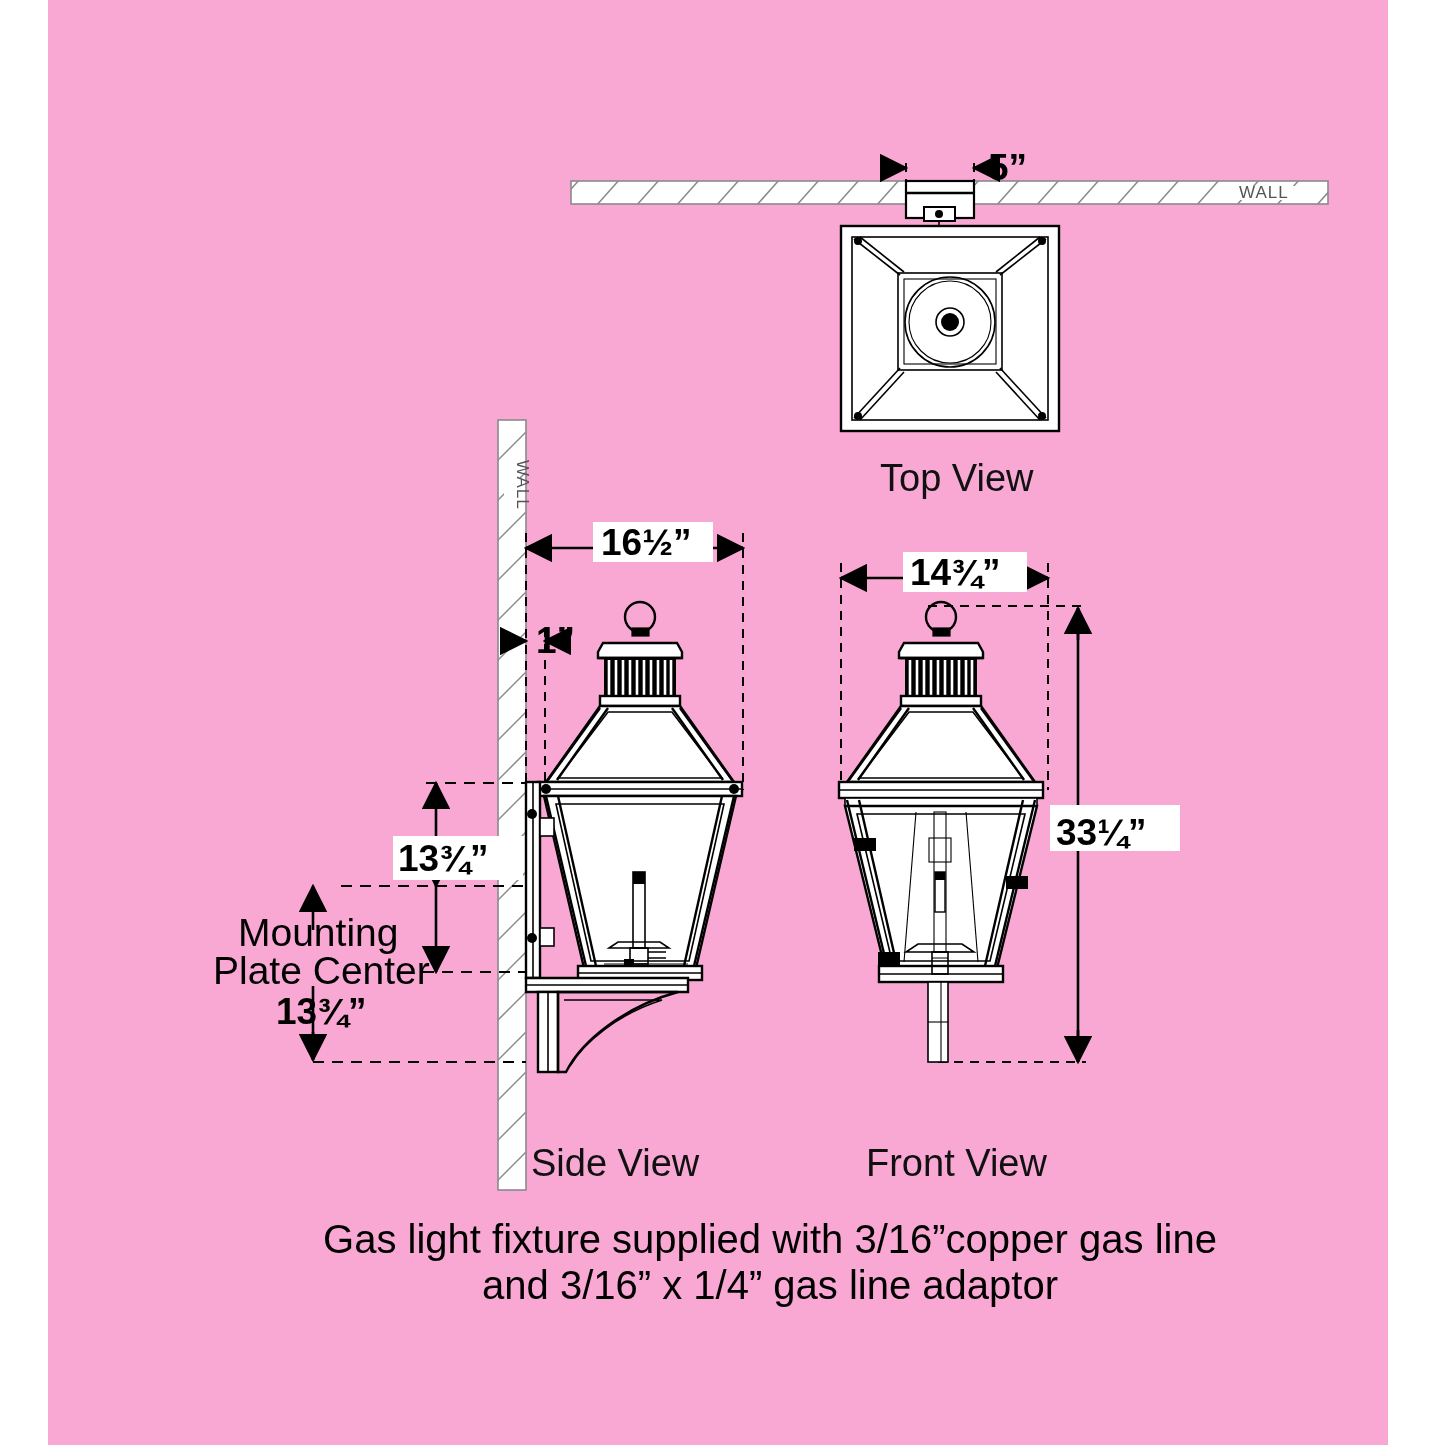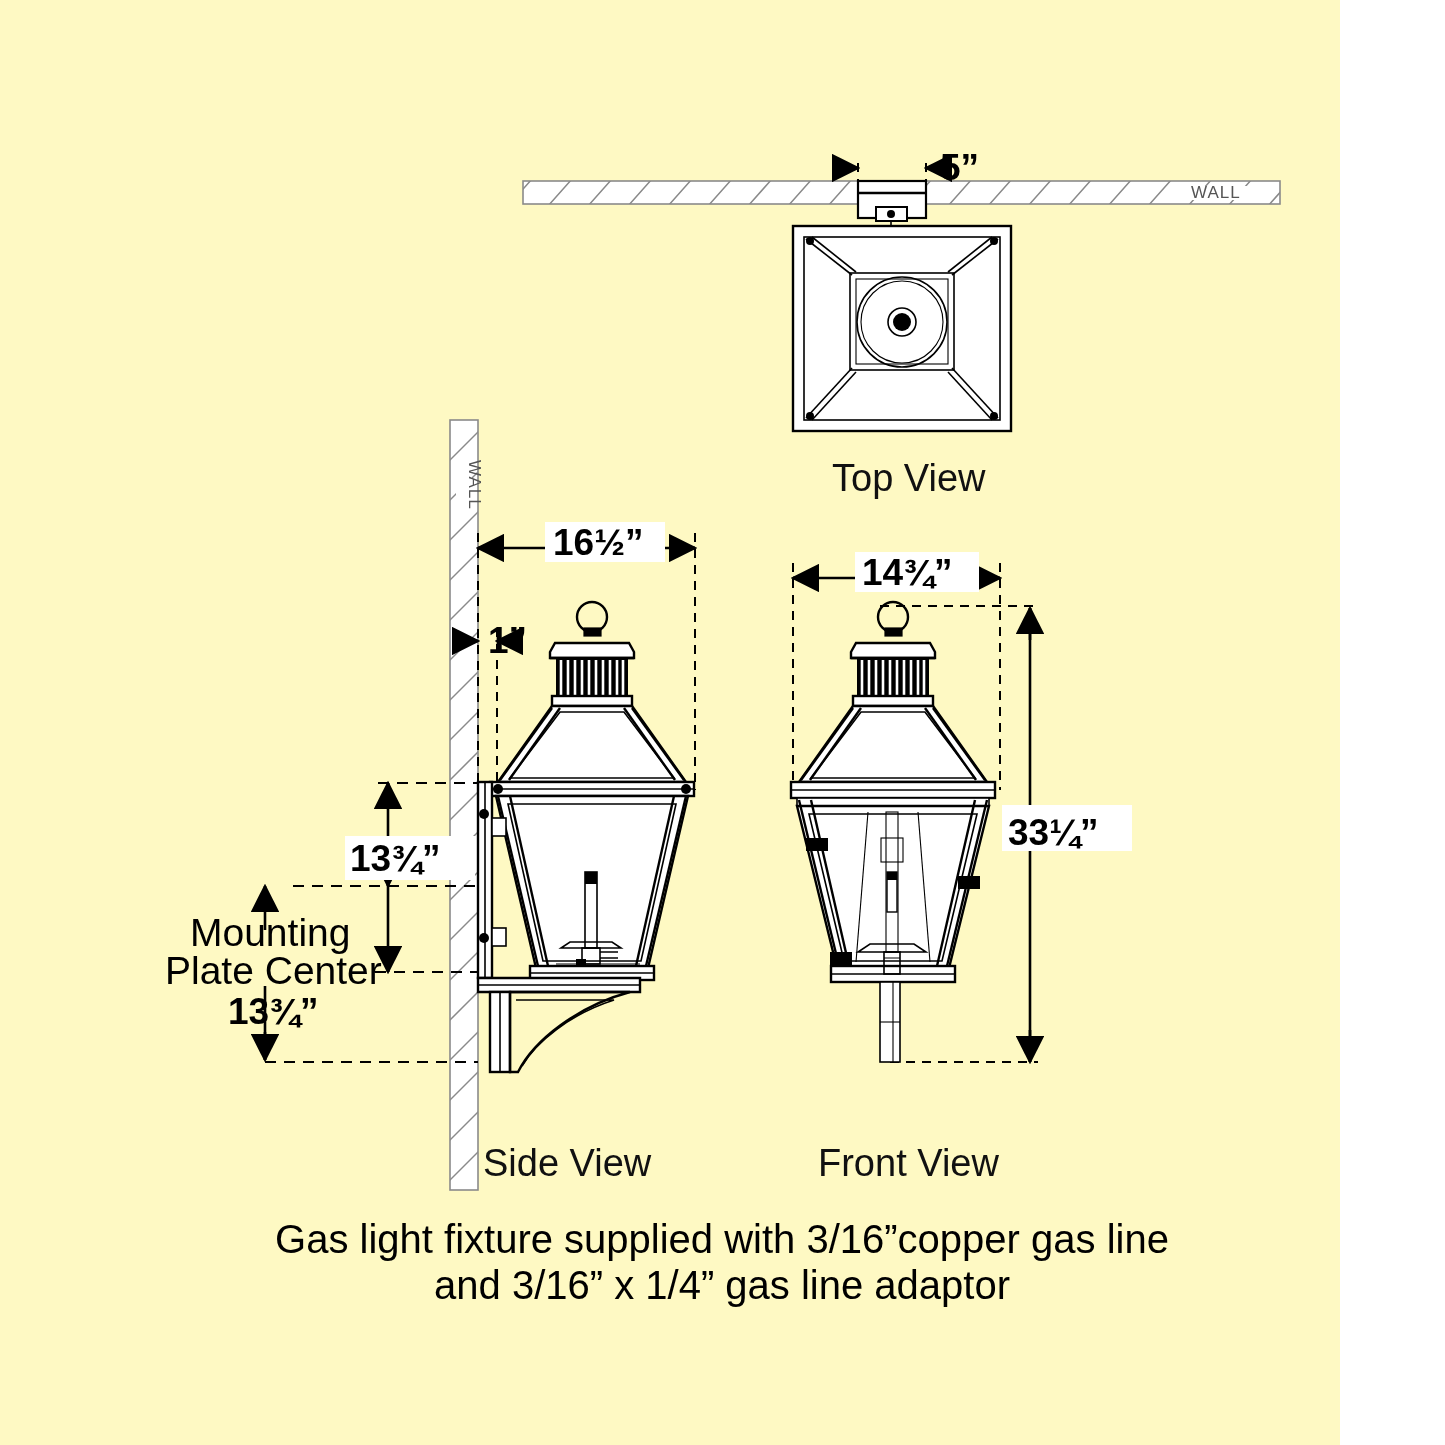--- a/index.html
+++ b/index.html
@@ -1,17 +1,17 @@
 <!DOCTYPE html>
 <html><head>
 <meta charset="utf-8">
 <style>
   html,body{margin:0;padding:0;background:#ffffff;}
   body{width:1445px;height:1445px;overflow:hidden;font-family:"Liberation Sans",sans-serif;color:#000;}
-  #stage{position:relative;width:1340px;height:1445px;background:#fef9c3;}
+  #stage{position:relative;width:1340px;height:1445px;background:#f9a8d4;margin-left:48px;}
   svg#drawing{position:absolute;left:0;top:0;width:1445px;height:1445px;display:block;}
   .dimtext{font-family:"Liberation Sans",sans-serif;font-weight:bold;font-size:37px;fill:#000;}
   .viewlabel{font-family:"Liberation Sans",sans-serif;font-weight:normal;font-size:38px;fill:#111;}
   .notetext{font-family:"Liberation Sans",sans-serif;font-weight:normal;font-size:40px;fill:#000;}
   .walltext{font-family:"Liberation Sans",sans-serif;font-weight:normal;font-size:17px;fill:#555;letter-spacing:1px;}
   .mountlabel{font-family:"Liberation Sans",sans-serif;font-weight:normal;font-size:39px;fill:#000;}
   .ln{stroke:#000;fill:none;stroke-width:2.4;}
   .ln-thin{stroke:#000;fill:none;stroke-width:1.6;}
   .ln-hair{stroke:#000;fill:none;stroke-width:1.1;}
   .hatch{stroke:#8a8a8a;fill:none;stroke-width:1.5;}

